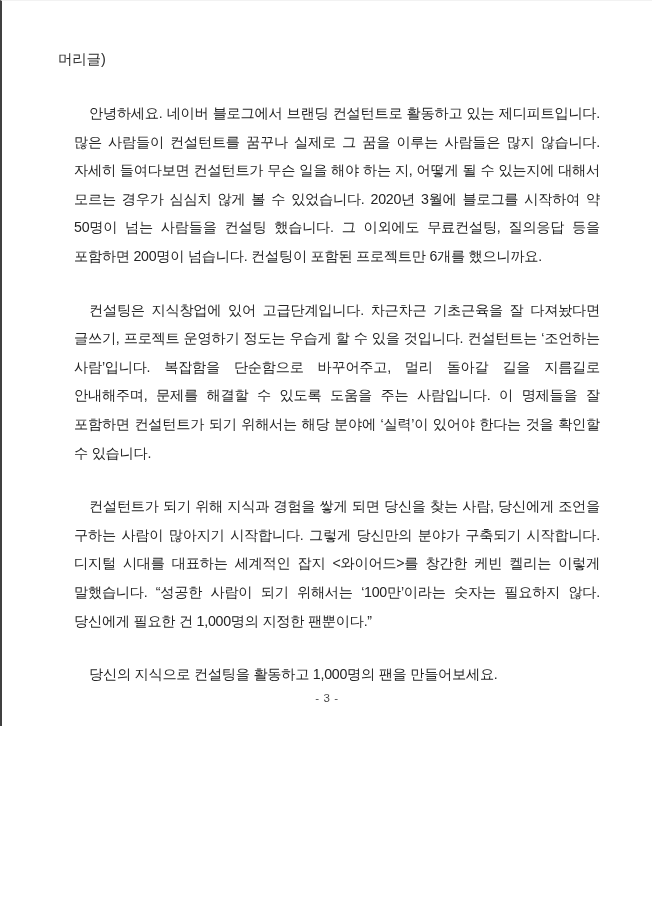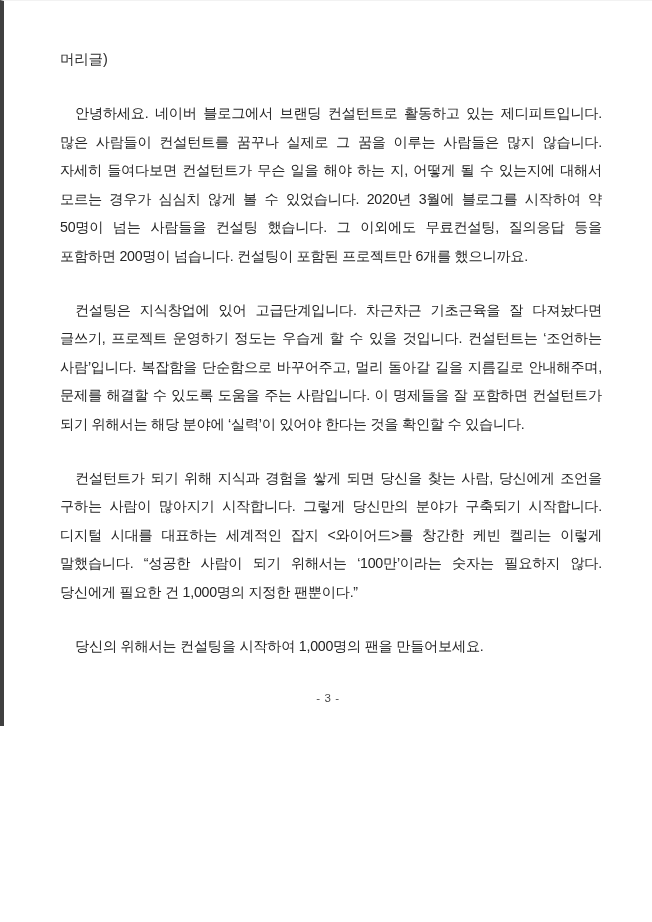--- a/index.html
+++ b/index.html
@@ -10,21 +10,21 @@
   body {
     font-family: "Liberation Sans", "DejaVu Sans", sans-serif;
   }
   .page {
     position: relative;
     width: 652px;
     height: 726px;
     background: #ffffff;
     box-sizing: border-box;
     overflow: hidden;
-    border-left: 4px solid #404040;
+    border-left: 2px solid #404040;
     border-top: 1px solid #f2f2f2;
   }
   .content {
     position: absolute;
     left: 56px;
     top: 44px;
     width: 542px;
   }
   .doc-heading {
     font-size: 14.5px;
@@ -35,21 +35,21 @@
     text-align: left;
     font-weight: 400;
   }
   .para {
     font-size: 14.2px;
     line-height: 28.6px;
     color: #242424;
     letter-spacing: -0.25px;
     text-align: justify;
     text-justify: inter-character;
-    margin: 0 0 25px 0;
+    margin: 0 0 25px 16px;
     text-indent: 15px;
     word-break: keep-all;
     -webkit-hyphens: none;
     hyphens: none;
   }
   .para:last-of-type {
     margin-bottom: 0;
   }
   .para.no-justify {
     text-align: left;
@@ -74,19 +74,19 @@
 
     <h1 class="doc-heading">머리글)</h1>
 
     <p class="para">안녕하세요. 네이버 블로그에서 브랜딩 컨설턴트로 활동하고 있는 제디피트입니다. 많은 사람들이 컨설턴트를 꿈꾸나 실제로 그 꿈을 이루는 사람들은 많지 않습니다. 자세히 들여다보면 컨설턴트가 무슨 일을 해야 하는 지, 어떻게 될 수 있는지에 대해서 모르는 경우가 심심치 않게 볼 수 있었습니다. 2020년 3월에 블로그를 시작하여 약 50명이 넘는 사람들을 컨설팅 했습니다. 그 이외에도 무료컨설팅, 질의응답 등을 포함하면 200명이 넘습니다. 컨설팅이 포함된 프로젝트만 6개를 했으니까요.</p>
 
     <p class="para">컨설팅은 지식창업에 있어 고급단계입니다. 차근차근 기초근육을 잘 다져놨다면 글쓰기, 프로젝트 운영하기 정도는 우습게 할 수 있을 것입니다. 컨설턴트는 ‘조언하는 사람’입니다. 복잡함을 단순함으로 바꾸어주고, 멀리 돌아갈 길을 지름길로 안내해주며, 문제를 해결할 수 있도록 도움을 주는 사람입니다. 이 명제들을 잘 포함하면 컨설턴트가 되기 위해서는 해당 분야에 ‘실력’이 있어야 한다는 것을 확인할 수 있습니다.</p>
 
 
     <p class="para">컨설턴트가 되기 위해 지식과 경험을 쌓게 되면 당신을 찾는 사람, 당신에게 조언을 구하는 사람이 많아지기 시작합니다. 그렇게 당신만의 분야가 구축되기 시작합니다. 디지털 시대를 대표하는 세계적인 잡지 &lt;와이어드&gt;를 창간한 케빈 켈리는 이렇게 말했습니다. “성공한 사람이 되기 위해서는 ‘100만’이라는 숫자는 필요하지 않다. 당신에게 필요한 건 1,000명의 지정한 팬뿐이다.”</p>
 
-    <p class="para no-justify">당신의 위해서는 컨설팅을 시작하여 1,000명의 팬을 만들어보세요.</p>
+    <p class="para no-justify">당신의 지식으로 컨설팅을 활동하고 1,000명의 팬을 만들어보세요.</p>
 
   </div>
 
   <div class="page-footer">- 3 -</div>
 
 </div>
 
 </body></html>

